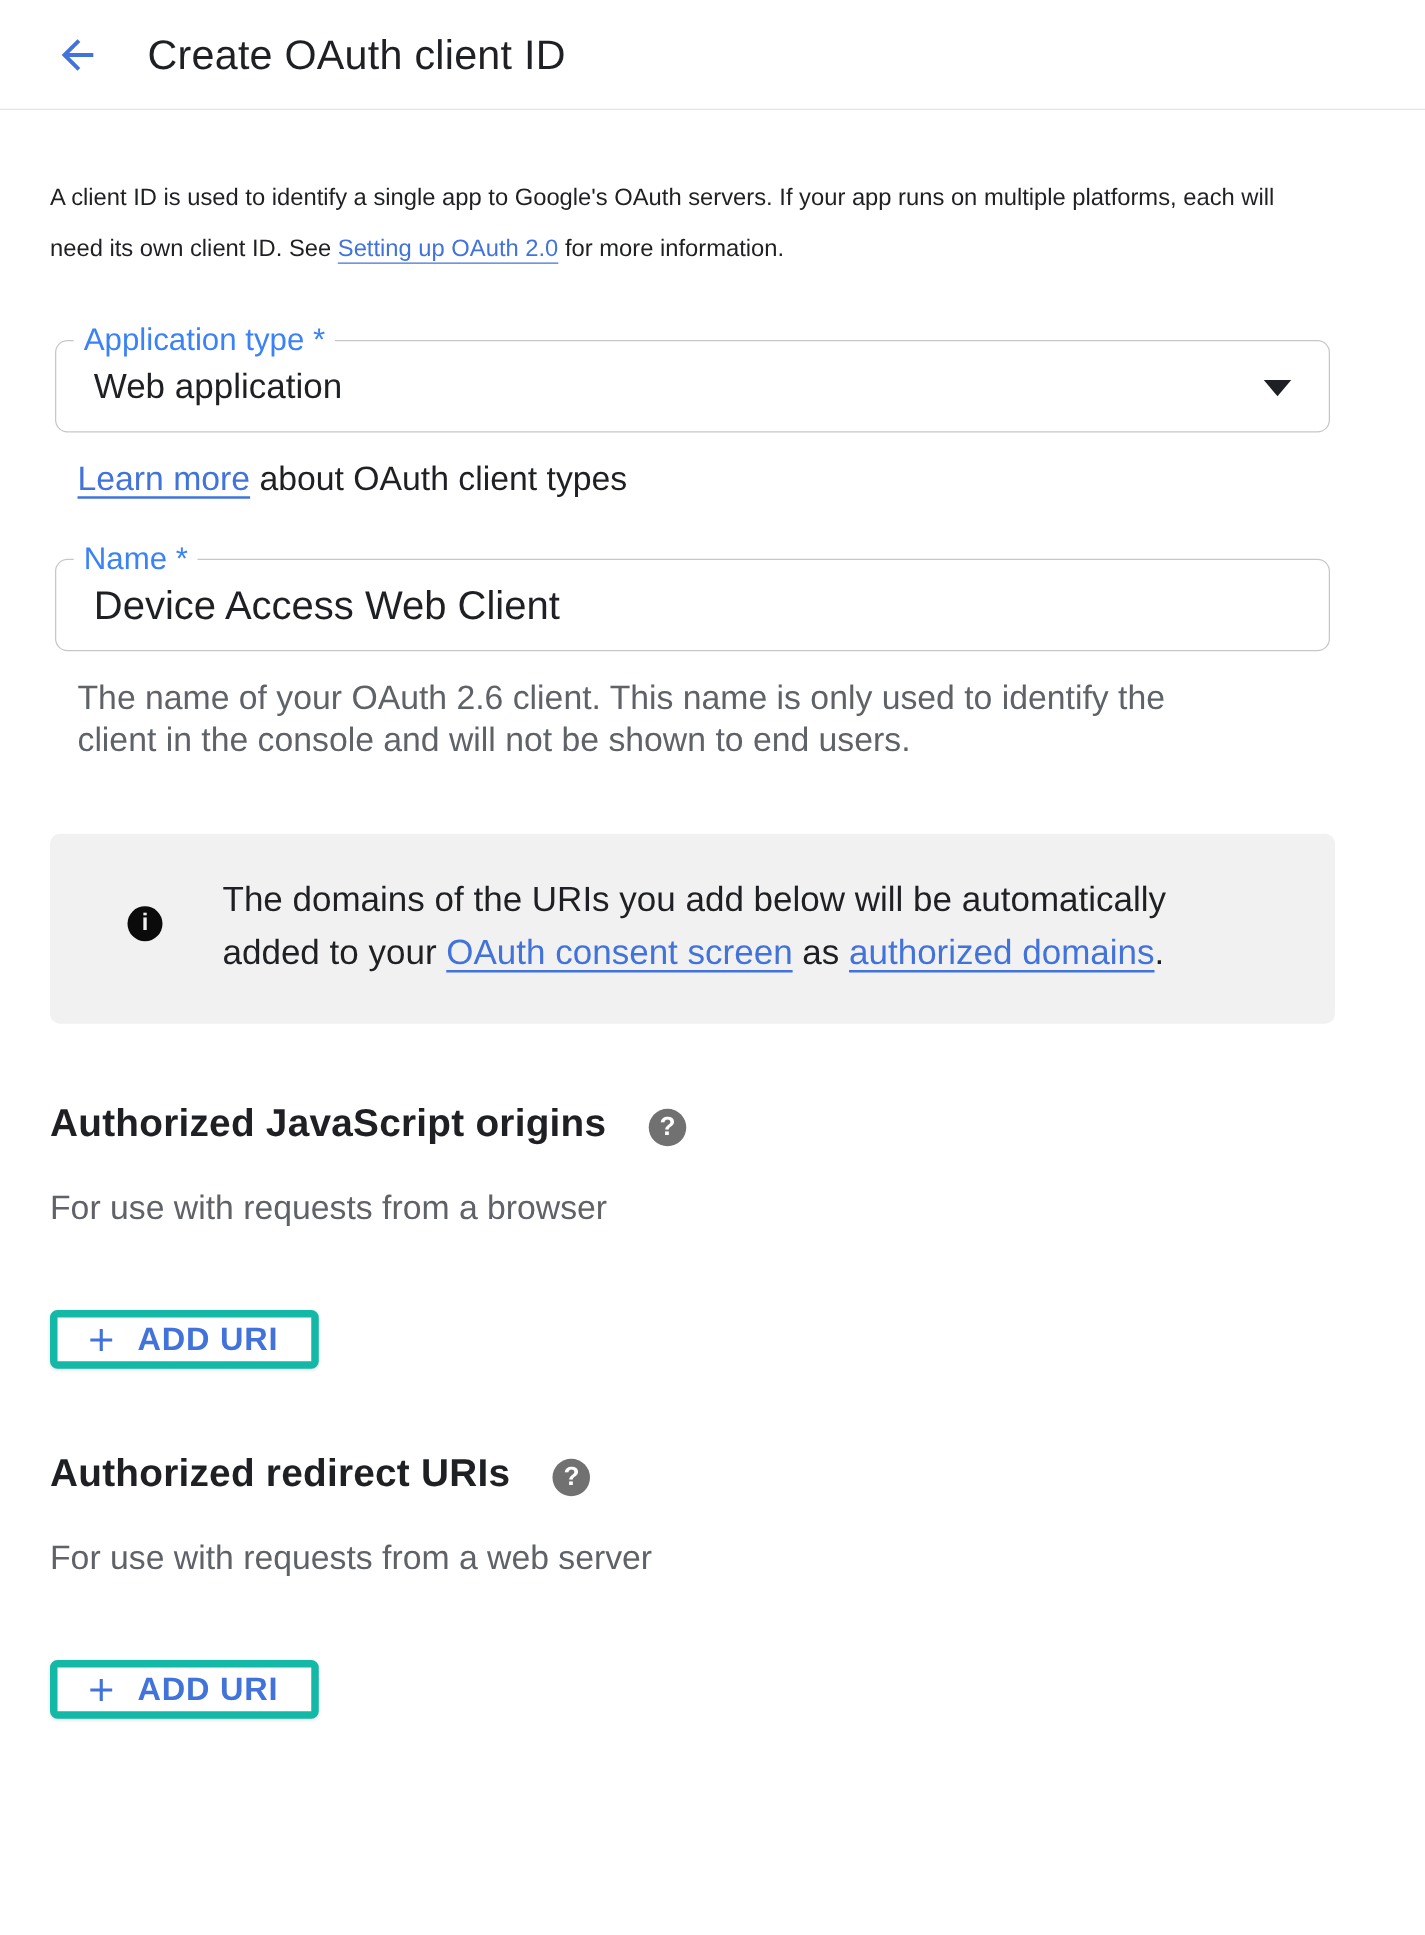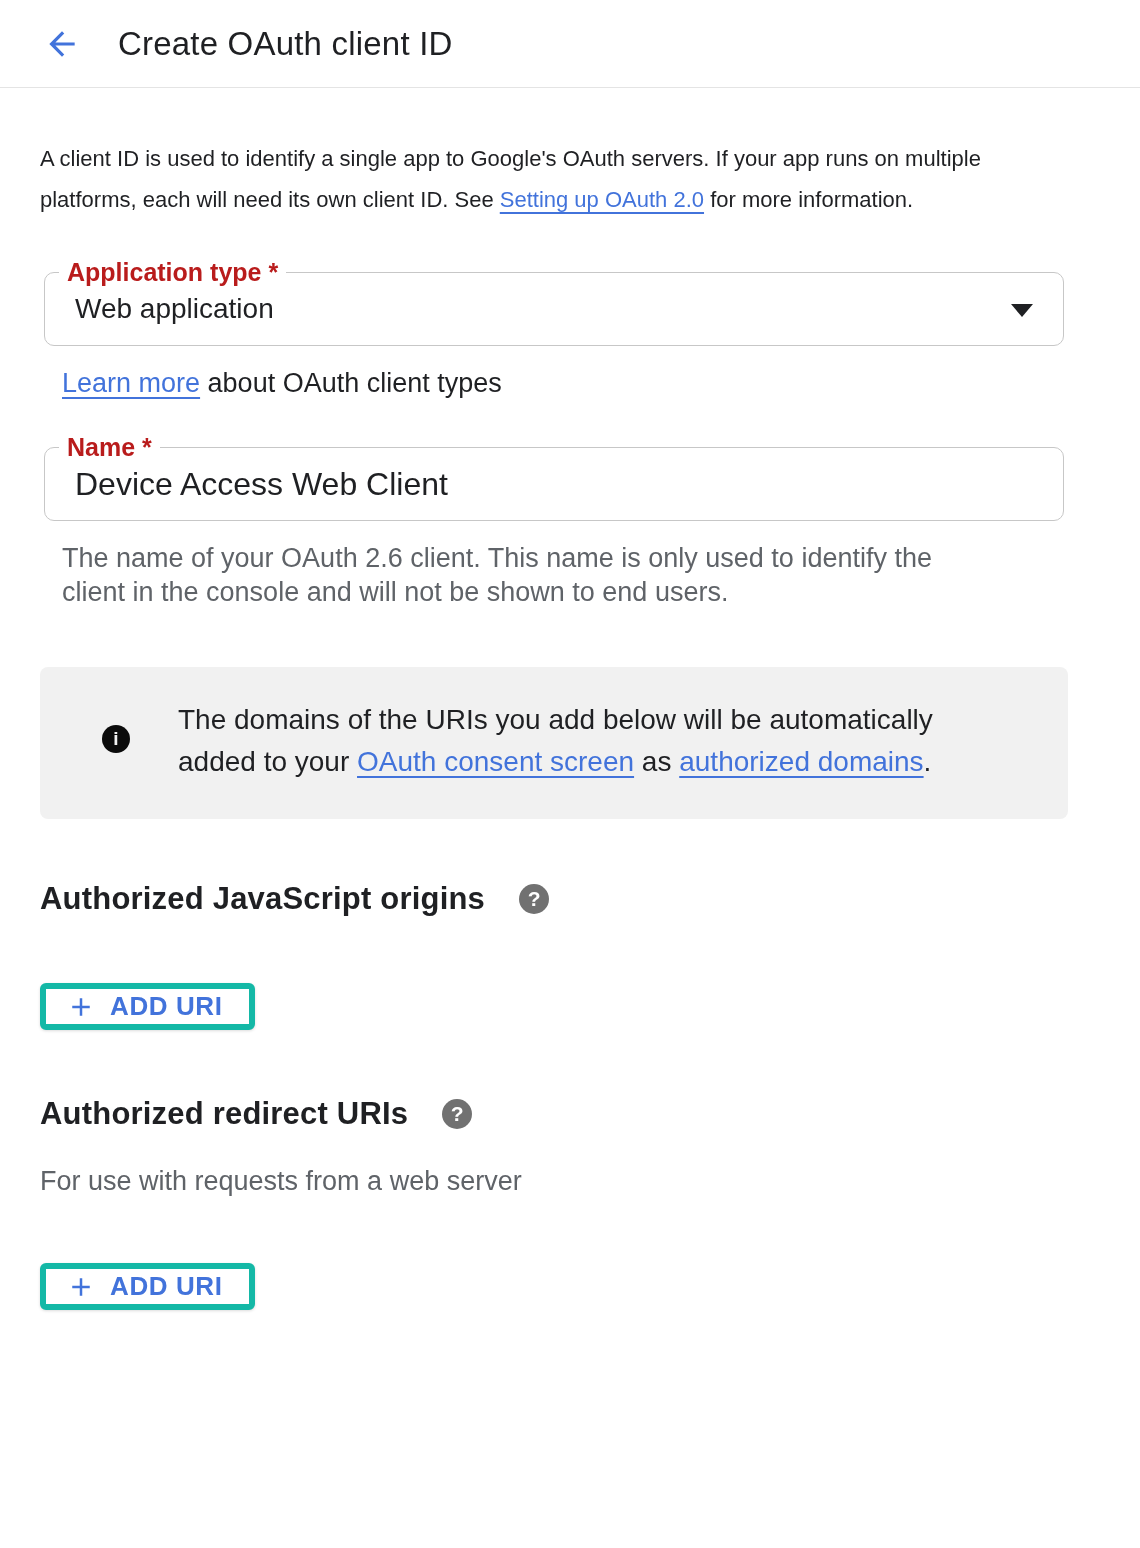--- a/index.html
+++ b/index.html
@@ -25,21 +25,21 @@
     background: none; border: none; cursor: pointer;
     margin-right: 34px;
   }
   .page-title { font-size: 33px; font-weight: 400; color: #1f2023; letter-spacing: 0.2px; }
 
   
   .content { padding: 0 40px; }
 
   .intro {
     margin-top: 50px;
-    font-size: 22px; line-height: 41px;
+    font-size: 19px; line-height: 41px;
     max-width: 1020px;
     color: #1f2023;
   }
   a.link, .link {
     color: #4273db; text-decoration: underline; cursor: pointer;
     text-underline-offset: 5px;
   }
 
   
   .field {
@@ -50,21 +50,21 @@
     margin-left: 4px;
     display: flex; align-items: center;
     padding: 0 30px;
     background: #fff;
   }
   .field-app-type { margin-top: 52px; }
   .field-name { margin-top: 48px; }
   .field-label {
     position: absolute; top: -16px; left: 14px;
     background: #fff; padding: 0 8px;
-    font-size: 25px; font-weight: 700; color: #b91c1c;
+    font-size: 25px; font-weight: 400; color: #3b82f6;
     line-height: 30px;
   }
   .field-value { font-size: 28px; color: #1f2023; }
   .field input {
     border: none; outline: none; width: 100%;
     font-family: "Liberation Sans", sans-serif;
     font-size: 32px; color: #1f2023; background: transparent;
   }
   .caret {
     position: absolute; right: 30px; top: 50%; margin-top: -5px;
@@ -103,21 +103,21 @@
   .info-text {
     margin-left: 48px;
     font-size: 28px; line-height: 42px;
     color: #1f2023;
     max-width: 830px;
   }
 
   
   .section { margin-top: 62px; }
   .section-redirect { margin-top: 66px; }
-  .section-head { display: flex; align-items: center; }
+  .section-head { display: flex; align-items: flex-end; }
   .section-title { font-size: 31px; font-weight: 700; color: #1f2023; letter-spacing: 0.2px; }
   .help-icon {
     width: 30px; height: 30px; border-radius: 50%;
     background: #717171; color: #ffffff;
     font-size: 21px; font-weight: 700;
     display: flex; align-items: center; justify-content: center;
     margin-left: 34px; cursor: pointer;
     border: none;
   }
   .section-desc { margin-top: 34px; font-size: 27px; color: #5f6368; }
@@ -173,20 +173,21 @@
   <div class="info-box">
     <span class="info-icon">i</span>
     <p class="info-text"><span>The domains of the URIs you add below will be automatically added to your </span><span class="link">OAuth consent screen</span><span> as </span><span class="link">authorized domains</span><span>.</span></p>
   </div>
 
   <div class="section">
     <div class="section-head">
       <h2 class="section-title">Authorized JavaScript origins</h2>
       <button class="help-icon">?</button>
     </div>
+    <p class="section-desc">For use with requests from a browser</p>
     <button class="add-uri-btn">
       <span class="plus-icon">
         <svg width="30" height="30" viewBox="0 0 24 24">
           <path fill="#4273db" d="M19 13h-6v6h-2v-6H5v-2h6V5h2v6h6v2z"></path>
         </svg>
       </span>
       <span>ADD URI</span>
     </button>
   </div>
 

